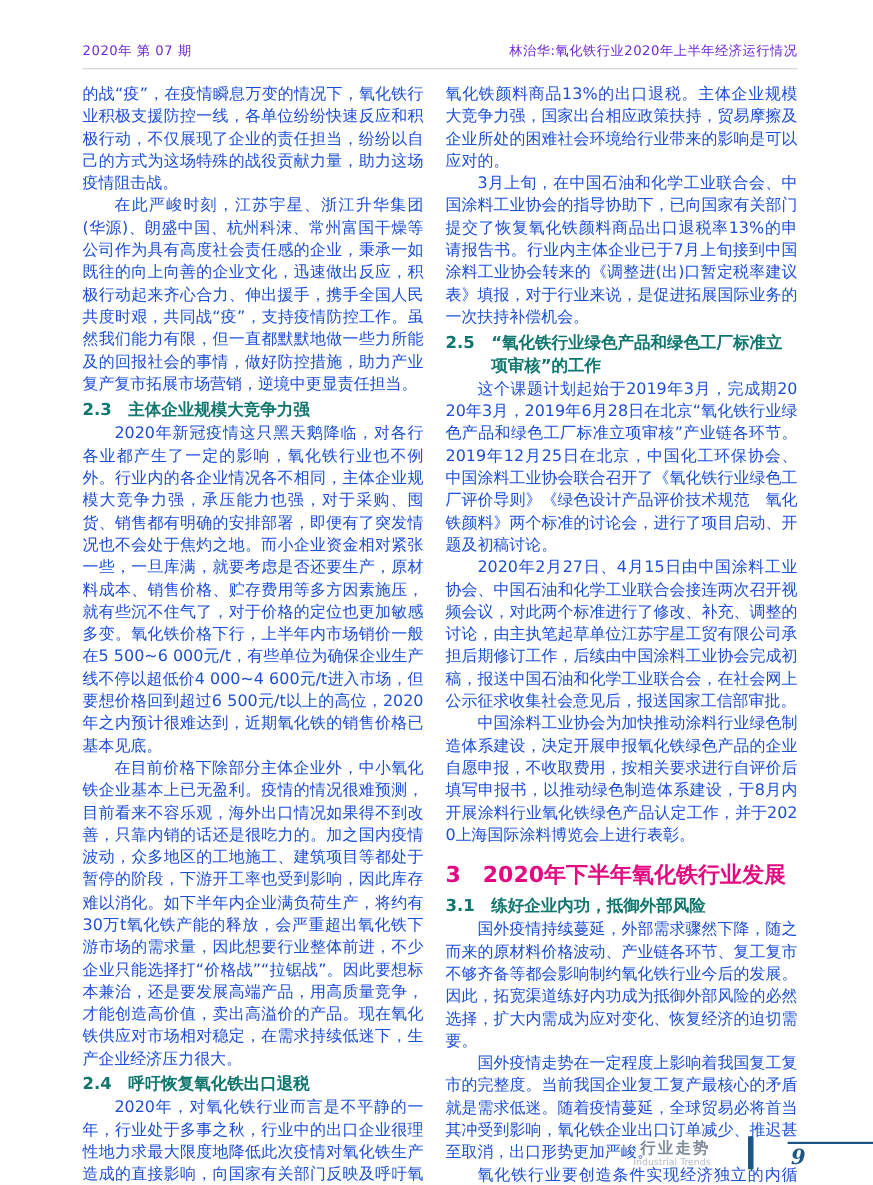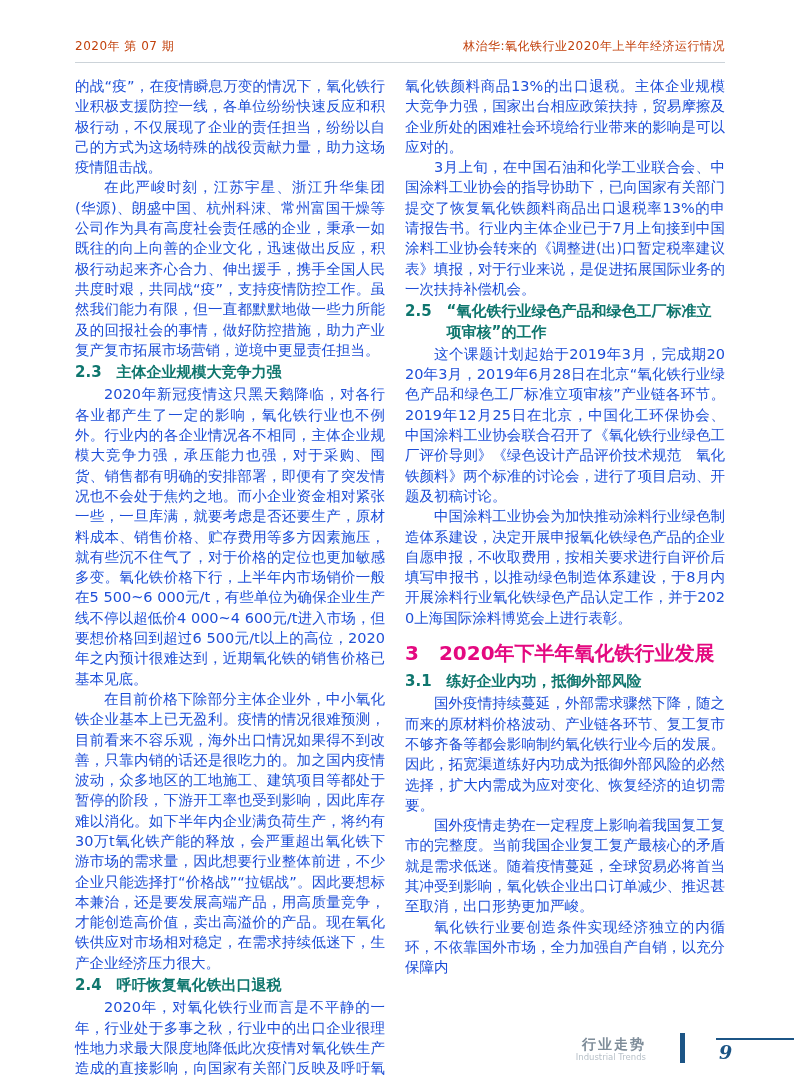--- a/index.html
+++ b/index.html
@@ -16,21 +16,21 @@
     overflow: hidden;
   }
   
   .header {
     position: absolute;
     top: 38px; left: 75px; right: 69px;
     display: flex; justify-content: space-between; align-items: flex-end;
     padding-bottom: 7px;
     border-bottom: 1px solid #ccd3d9;
     font-size: 12px;
-    color: #c2410c;
+    color: #6d28d9;
     letter-spacing: 0.5px;
   }
   
   .content {
     position: absolute;
     top: 76px; left: 75px; right: 69px;
     display: flex;
     gap: 20px;
   }
   .col { width: 310px; }
@@ -133,20 +133,21 @@
         <p class="para">2020年，对氧化铁行业而言是不平静的一年，行业处于多事之秋，行业中的出口企业很理性地力求最大限度地降低此次疫情对氧化铁生产造成的直接影响，向国家有关部门反映及呼吁氧化铁行业所处的实际状况，向财政部、国家税务总局提出申请，并望会同国家发改委、商务部、海关总署等政府部门，能恢复对</p>
       </div>
     <div class="col col-right">
         <p class="para no-indent">氧化铁颜料商品13%的出口退税。主体企业规模大竞争力强，国家出台相应政策扶持，贸易摩擦及企业所处的困难社会环境给行业带来的影响是可以应对的。</p>
         <p class="para">3月上旬，在中国石油和化学工业联合会、中国涂料工业协会的指导协助下，已向国家有关部门提交了恢复氧化铁颜料商品出口退税率13%的申请报告书。行业内主体企业已于7月上旬接到中国涂料工业协会转来的《调整进(出)口暂定税率建议表》填报，对于行业来说，是促进拓展国际业务的一次扶持补偿机会。</p>
         <h3 class="heading-sub">
           <span class="h-num">2.5</span>
           <span class="h-text">“氧化铁行业绿色产品和绿色工厂标准立项审核”的工作</span>
         </h3>
         <p class="para">这个课题计划起始于2019年3月，完成期2020年3月，2019年6月28日在北京“氧化铁行业绿色产品和绿色工厂标准立项审核”产业链各环节。2019年12月25日在北京，中国化工环保协会、中国涂料工业协会联合召开了《氧化铁行业绿色工厂评价导则》《绿色设计产品评价技术规范　氧化铁颜料》两个标准的讨论会，进行了项目启动、开题及初稿讨论。</p>
+        <p class="para">2020年2月27日、4月15日由中国涂料工业协会、中国石油和化学工业联合会接连两次召开视频会议，对此两个标准进行了修改、补充、调整的讨论，由主执笔起草单位江苏宇星工贸有限公司承担后期修订工作，后续由中国涂料工业协会完成初稿，报送中国石油和化学工业联合会，在社会网上公示征求收集社会意见后，报送国家工信部审批。</p>
         <p class="para">中国涂料工业协会为加快推动涂料行业绿色制造体系建设，决定开展申报氧化铁绿色产品的企业自愿申报，不收取费用，按相关要求进行自评价后填写申报书，以推动绿色制造体系建设，于8月内开展涂料行业氧化铁绿色产品认定工作，并于2020上海国际涂料博览会上进行表彰。</p>
         <h2 class="heading-main">
           <span class="h-num">3</span>
           <span class="h-text">2020年下半年氧化铁行业发展</span>
         </h2>
         <h3 class="heading-sub">
           <span class="h-num">3.1</span>
           <span class="h-text">练好企业内功，抵御外部风险</span>
         </h3>
         <p class="para">国外疫情持续蔓延，外部需求骤然下降，随之而来的原材料价格波动、产业链各环节、复工复市不够齐备等都会影响制约氧化铁行业今后的发展。因此，拓宽渠道练好内功成为抵御外部风险的必然选择，扩大内需成为应对变化、恢复经济的迫切需要。</p>

